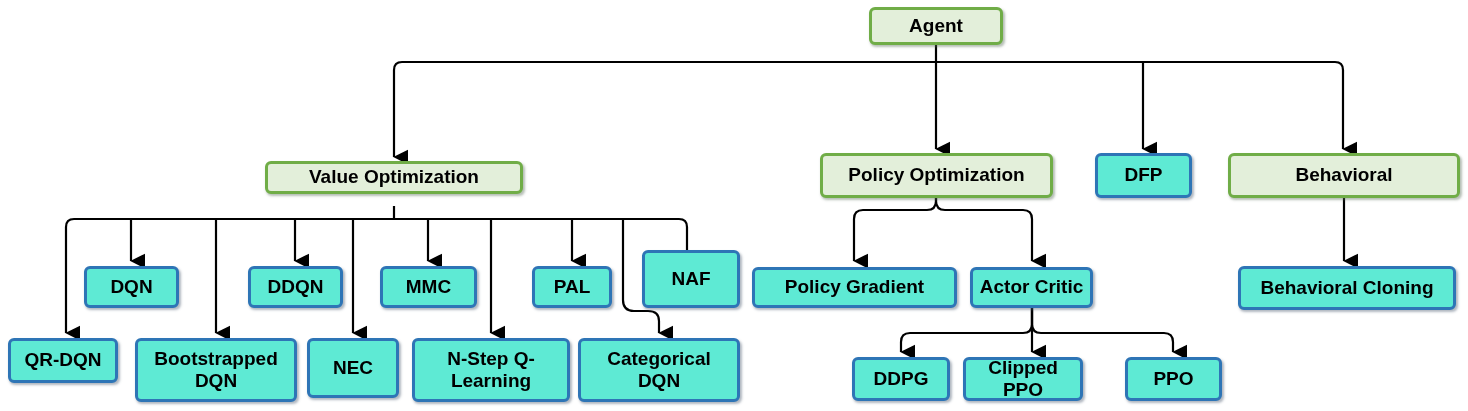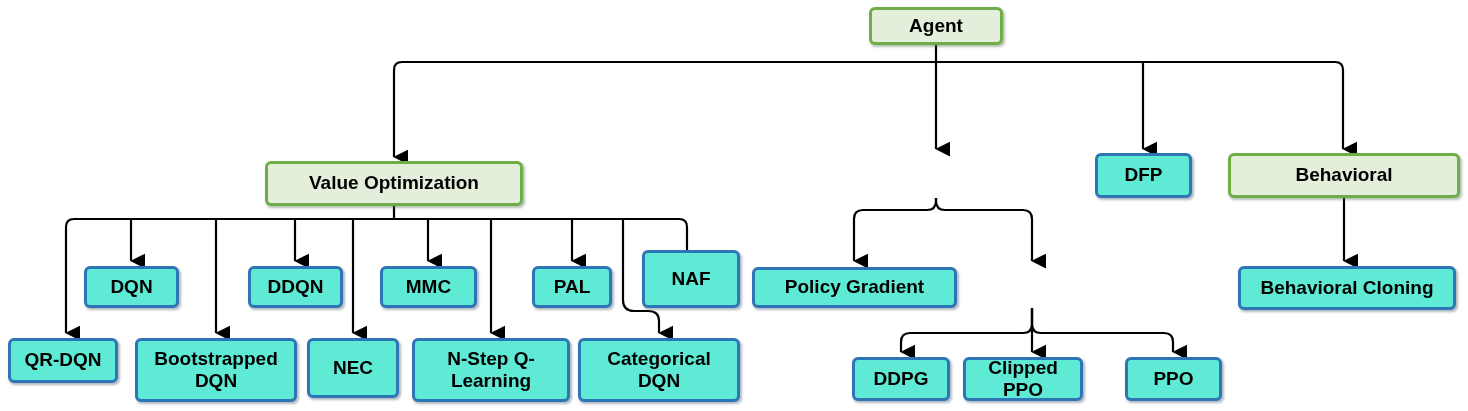--- a/index.html
+++ b/index.html
@@ -83,37 +83,39 @@
 
     <path class="edge" d="M1032,308 L1032,352" marker-end="url(#arrow)"></path>
     <path class="edge" d="M1032,308 L1032,324 Q1032,333 1023,333 L910,333 Q901,333 901,342 L901,352" marker-end="url(#arrow)"></path>
     <path class="edge" d="M1032,308 L1032,324 Q1032,333 1041,333 L1164,333 Q1173,333 1173,342 L1173,352" marker-end="url(#arrow)"></path>
 
     <path class="edge" d="M1344,198 L1344,261" marker-end="url(#arrow)"></path>
   </svg>
 
   <div class="node green" style="left:869px; top:7px; width:134px; height:38px">Agent</div>
 
-  <div class="node green" style="left:265px; top:161px; width:258px; height:45px">Value Optimization</div>
+  <div class="node green" style="left:265px; top:161px; width:258px; height:33px">Value Optimization</div>
+  <div class="node green" style="left:820px; top:153px; width:233px; height:45px">Policy Optimization</div>
   <div class="node blue" style="left:1095px; top:153px; width:97px; height:45px">DFP</div>
   <div class="node green" style="left:1228px; top:153px; width:232px; height:45px">Behavioral</div>
 
   <div class="node blue" style="left:84px; top:266px; width:95px; height:42px">DQN</div>
   <div class="node blue" style="left:248px; top:266px; width:95px; height:42px">DDQN</div>
   <div class="node blue" style="left:380px; top:266px; width:97px; height:42px">MMC</div>
   <div class="node blue" style="left:532px; top:266px; width:80px; height:42px">PAL</div>
   <div class="node blue" style="left:642px; top:250px; width:98px; height:58px">NAF</div>
 
   <div class="node blue" style="left:8px; top:338px; width:110px; height:45px">QR-DQN</div>
   <div class="node blue wrap" style="left:135px; top:338px; width:162px; height:64px">Bootstrapped DQN</div>
   <div class="node blue" style="left:307px; top:338px; width:92px; height:60px">NEC</div>
   <div class="node blue wrap" style="left:412px; top:338px; width:158px; height:64px">N-Step Q-Learning</div>
   <div class="node blue wrap" style="left:578px; top:338px; width:162px; height:64px">Categorical DQN</div>
 
   <div class="node blue" style="left:752px; top:267px; width:205px; height:41px">Policy Gradient</div>
+  <div class="node blue" style="left:970px; top:267px; width:123px; height:41px">Actor Critic</div>
 
   <div class="node blue" style="left:852px; top:357px; width:98px; height:44px">DDPG</div>
   <div class="node blue" style="left:963px; top:357px; width:120px; height:44px">Clipped PPO</div>
   <div class="node blue" style="left:1125px; top:357px; width:97px; height:44px">PPO</div>
 
   <div class="node blue" style="left:1238px; top:266px; width:218px; height:44px">Behavioral Cloning</div>
 
 </div>
 
 </body></html>

